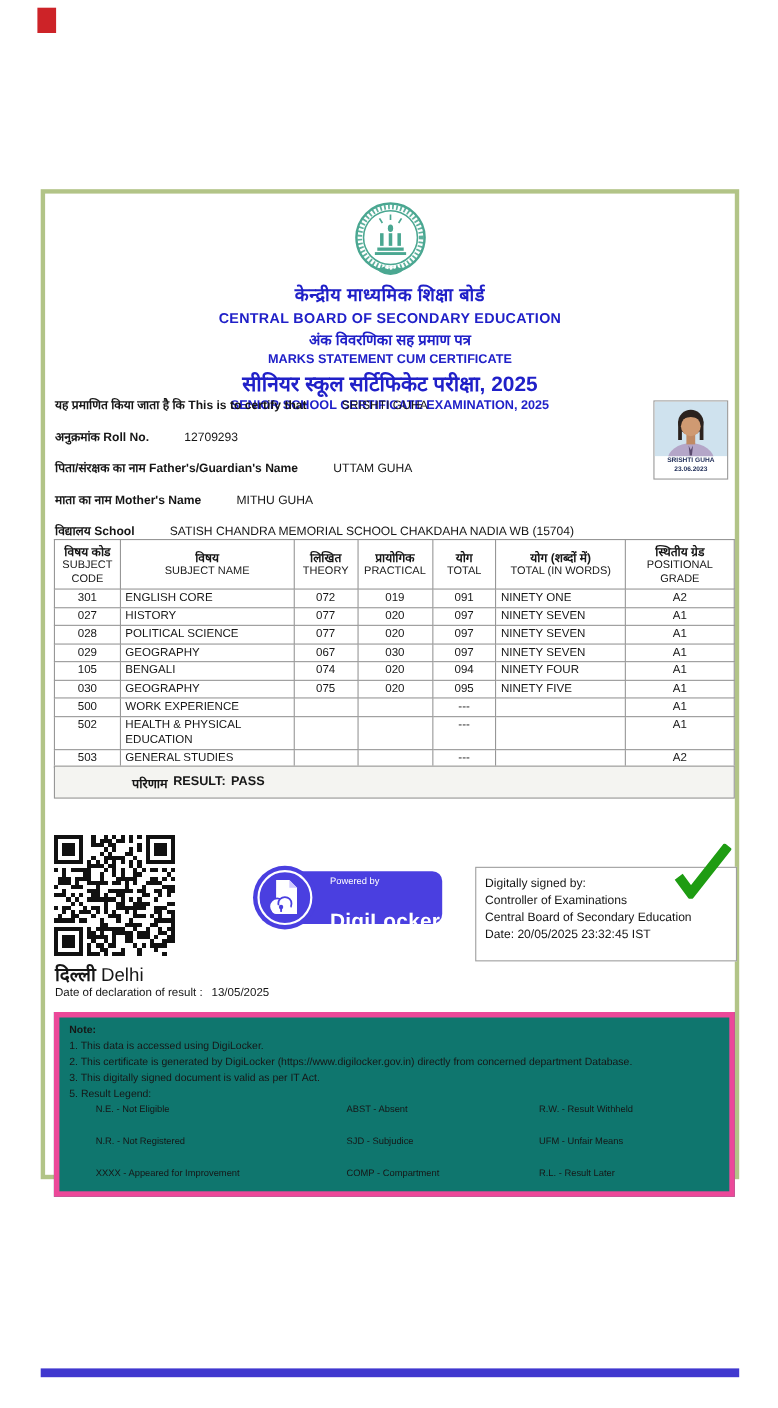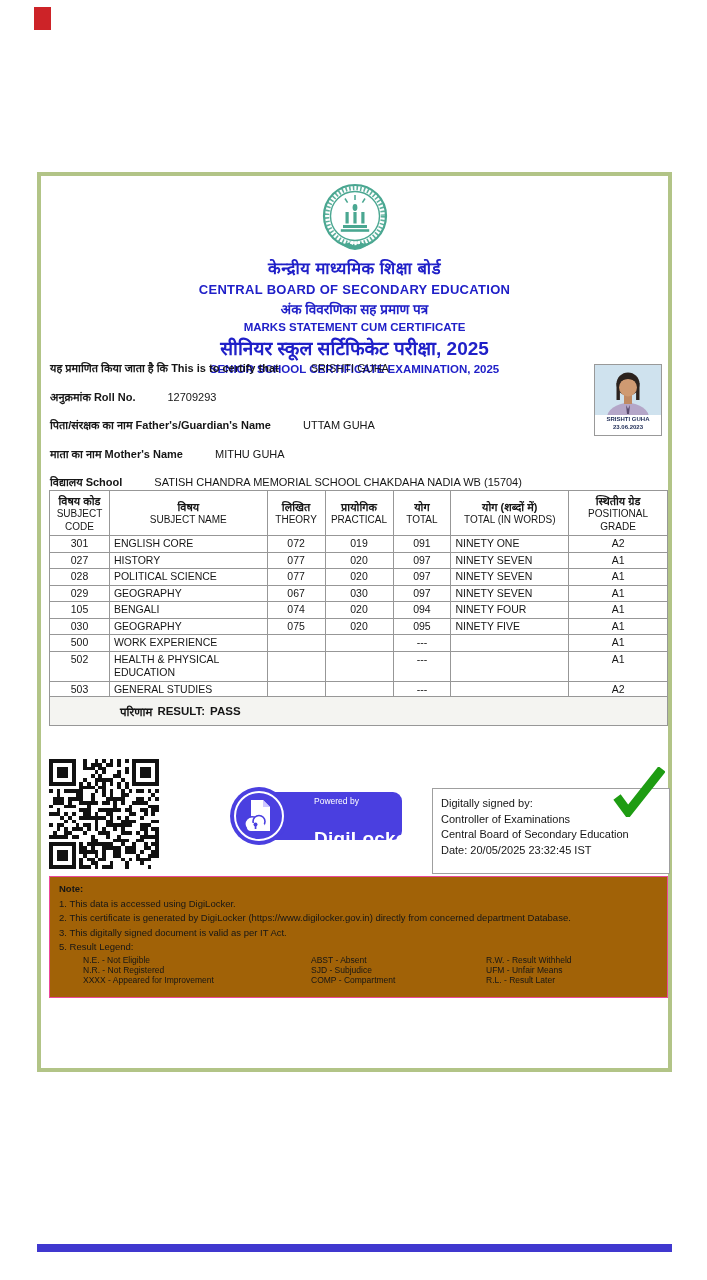--- a/index.html
+++ b/index.html
@@ -60,40 +60,40 @@
   
   .qr{position:absolute;left:8px;top:583px;width:110px;height:110px;}
 
   
   .dl-badge{position:absolute;left:189px;top:611px;width:172px;height:58px;}
   .dl-rect{position:absolute;left:27px;top:5px;width:145px;height:48px;background:var(--indigo);border-radius:9px;}
   .dl-circle{position:absolute;left:0;top:0;width:58px;height:58px;border-radius:50%;background:var(--indigo);}
   .dl-circle::after{content:"";position:absolute;left:4px;top:4px;right:4px;bottom:4px;
                     border:2.5px solid #fff;border-radius:50%;}
   .dl-icon{position:absolute;left:11px;top:10px;}
-  .dl-text{position:absolute;left:84px;top:9px;color:#fff;}
+  .dl-text{position:absolute;left:70px;top:9px;color:#fff;}
   .dl-powered{font-size:8.5px;margin-bottom:2px;}
   .dl-brand{font-size:19px;font-weight:bold;letter-spacing:.2px;margin-top:22px;}
 
   
   .sig{position:absolute;left:391px;top:612px;width:238px;height:86px;border:1px solid #9f9f9f;
        padding:7px 8px;font-size:11px;line-height:15.5px;background:#fff;}
   .sig-check{position:absolute;right:4px;top:-22px;}
 
   .place{position:absolute;left:9px;top:698px;font-size:17px;}
   .place .hi{font-weight:bold;}
   .decl{position:absolute;left:9px;top:720px;font-size:10.5px;}
   .decl .val{margin-left:8px;}
 
   
-  .note{position:absolute;left:8px;top:700px;width:619px;border:1px solid #ec4899;
-        padding:5px 9px 12px;font-size:9.5px;line-height:14.5px;background:#a16207;}
+  .note{position:absolute;left:8px;top:744px;width:619px;border:5px solid #ec4899;
+        padding:5px 9px 12px;font-size:9.5px;line-height:14.5px;background:#0f766e;}
   .note-title{font-weight:bold;}
   .legend{display:flex;margin-top:1px;}
-  .legend-col{display:flex;flex-direction:column;gap:1px;font-size:8.5px;line-height:9px;}
+  .legend-col{display:flex;flex-direction:column;gap:20px;font-size:8.5px;line-height:9px;}
   .legend-col.col0{width:252px;padding-left:24px;}
   .legend-col.col1{width:175px;}
   .legend-col.col2{flex:1;}
 </style>
 </head>
 <body>
 
 <div class="page">
 
   <div class="corner-mark"></div>

